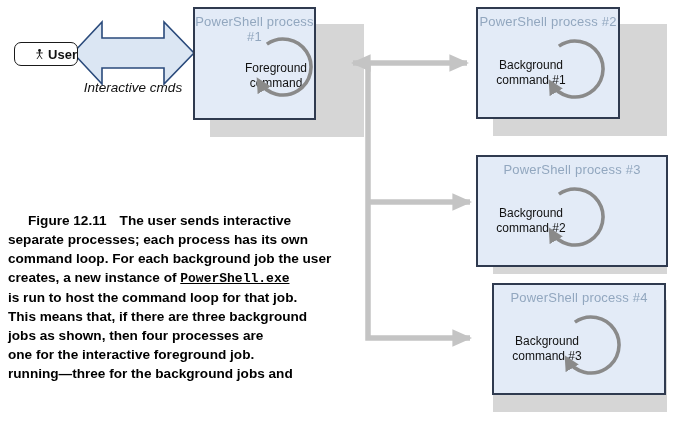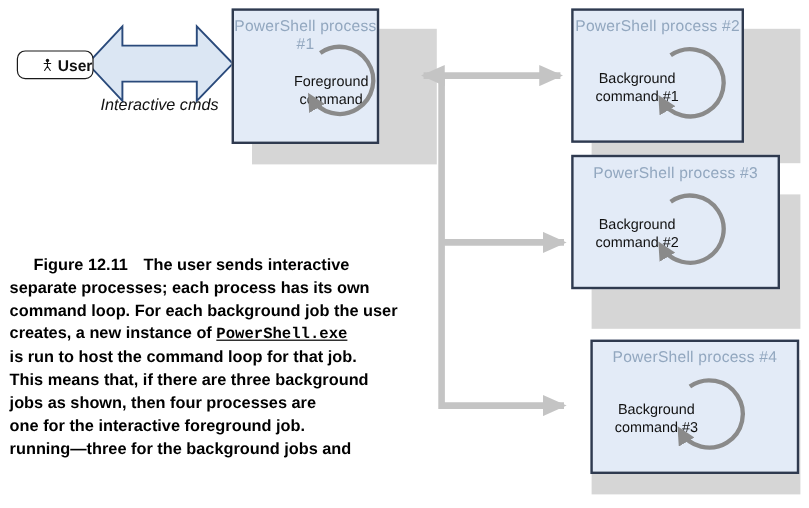--- a/index.html
+++ b/index.html
@@ -87,21 +87,21 @@
 
   <div class="pbox" style="left:476px;top:7px;width:144px;height:112px;">
     <div class="pbox-title">PowerShell process #2</div>
     <div class="pbox-cmd" style="left:0;top:49px;width:106px;">Background
 command #1</div>
     <svg class="loop" style="left:57px;top:20px;" viewBox="-40 -40 80 80">
       <path d="M-16.1,-22.9 A28,28 0 1 1 -24.2,14" fill="none" style="stroke:var(--loop-stroke,#8a8a8a)" stroke-width="3.6" marker-end="url(#loop-head)"></path>
     </svg>
   </div>
 
-  <div class="pbox" style="left:476px;top:129px;width:174px;height:112px;">
+  <div class="pbox" style="left:476px;top:155px;width:192px;height:112px;">
     <div class="pbox-title">PowerShell process #3</div>
     <div class="pbox-cmd" style="left:0;top:49px;width:106px;">Background
 command #2</div>
     <svg class="loop" style="left:57px;top:20px;" viewBox="-40 -40 80 80">
       <path d="M-16.1,-22.9 A28,28 0 1 1 -24.2,14" fill="none" style="stroke:var(--loop-stroke,#8a8a8a)" stroke-width="3.6" marker-end="url(#loop-head)"></path>
     </svg>
   </div>
 
   <div class="pbox" style="left:492px;top:283px;width:174px;height:112px;">
     <div class="pbox-title">PowerShell process #4</div>

